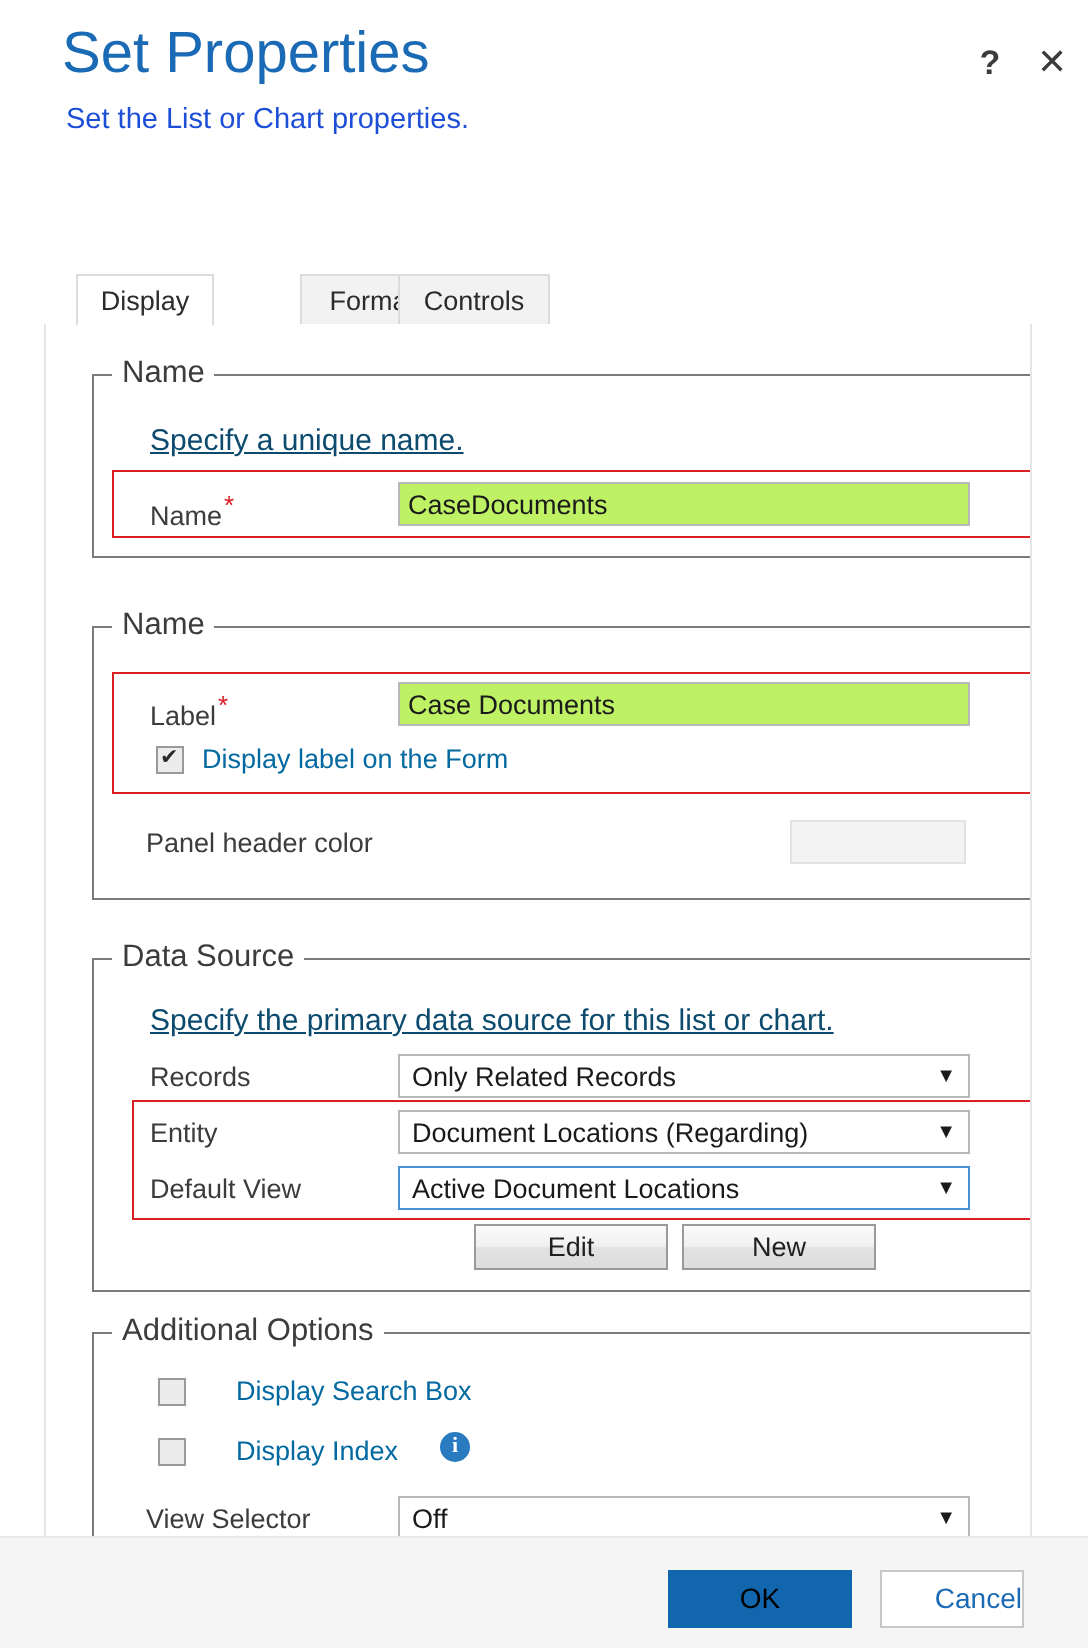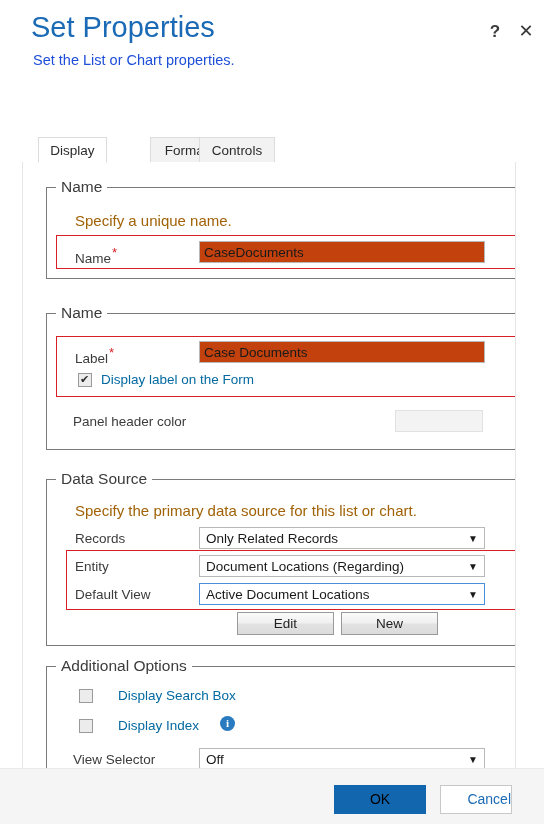--- a/index.html
+++ b/index.html
@@ -127,22 +127,23 @@
   fieldset.group > legend {
     margin-left: 9px;
     padding: 0 5px;
     font-size: 15.5px;
     color: #3c3c3c;
     font-weight: 400;
   }
   .group-desc {
     position: absolute;
     font-size: 15px;
-    color: #a16207;
-    white-space: nowrap;
+    color: #0c4a6e;
+    white-space: nowrap;
+    text-decoration: underline;
   }
 
   .red-box {
     position: absolute;
     border: 1.6px solid #d81f26;
     box-sizing: border-box;
     pointer-events: none;
   }
 
   .fld-label {
@@ -155,21 +156,21 @@
     color: #d81f26;
     font-size: 13px;
     vertical-align: super;
     margin-left: 1px;
   }
 
   input.txt {
     position: absolute;
     box-sizing: border-box;
     border: 1px solid #b8b8b8;
-    background: #c2410c;
+    background: #bef264;
     font-family: "Liberation Sans", sans-serif;
     font-size: 13.5px;
     color: #1a1a1a;
     padding: 0 4px;
     height: 22px;
     outline: none;
   }
 
   .combo {
     position: absolute;

